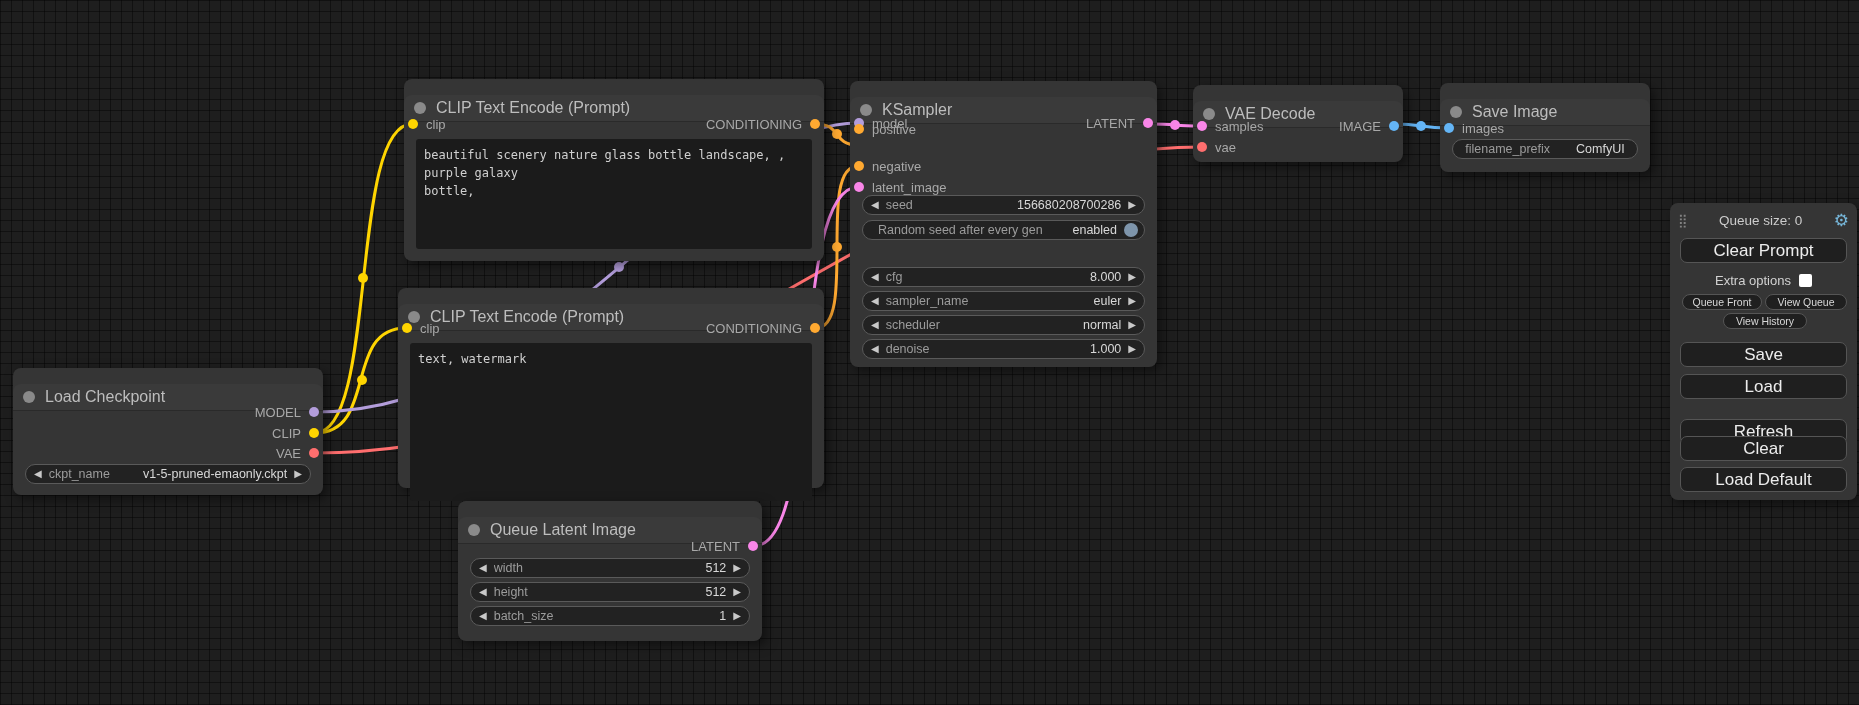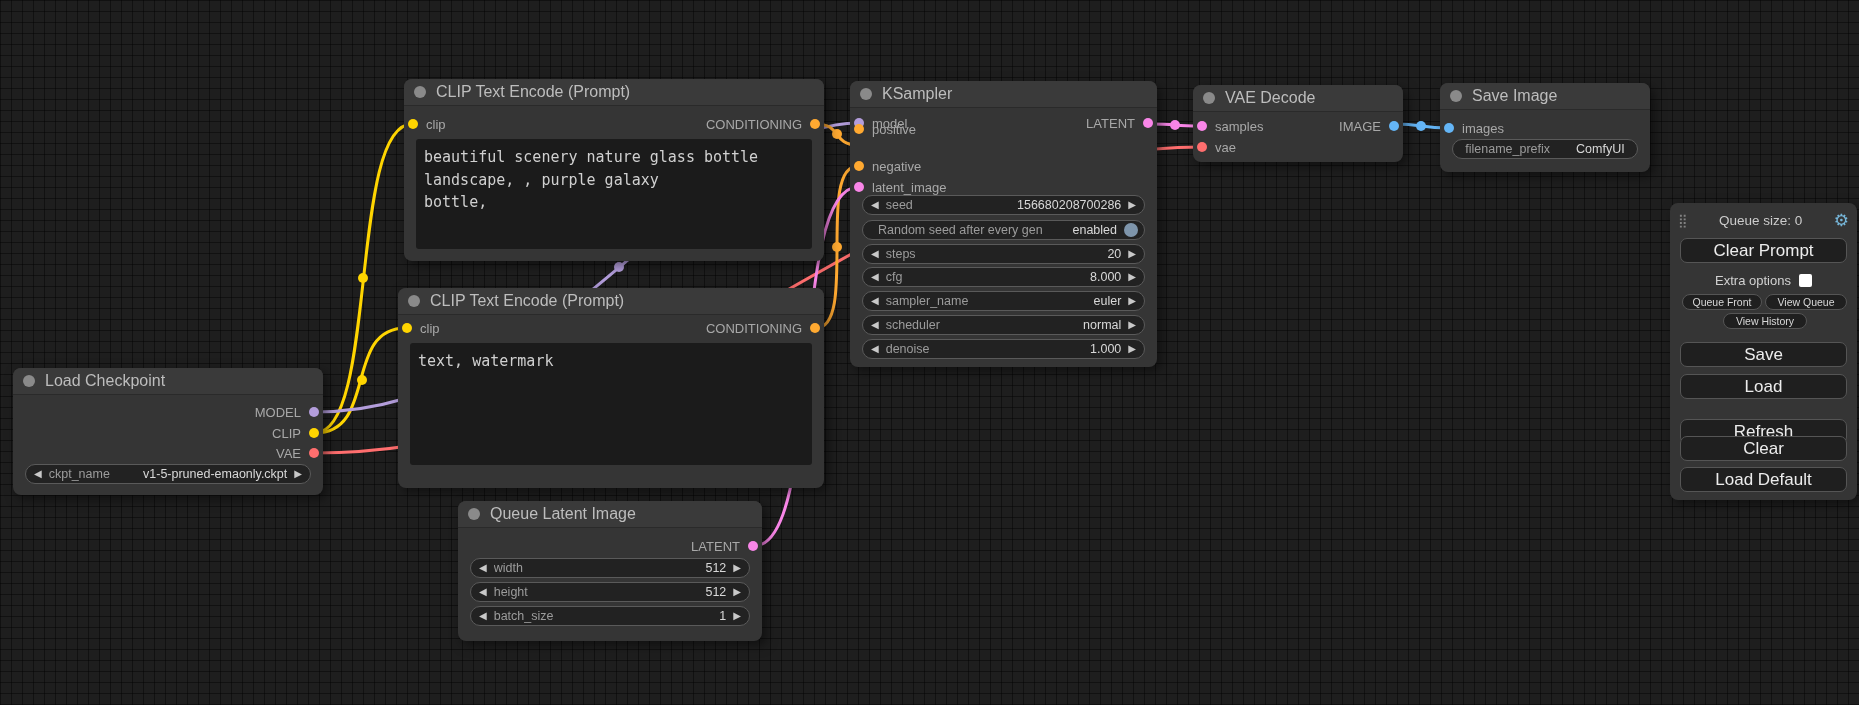--- a/index.html
+++ b/index.html
@@ -10,21 +10,21 @@
       linear-gradient(rgba(0,0,0,.42) 1px, transparent 1px),
       linear-gradient(90deg, rgba(0,0,0,.42) 1px, transparent 1px);
     background-size:11px 11px;
     font-family:"Liberation Sans",sans-serif;
   }
   .wires{position:absolute;left:0;top:0;z-index:1;}
   .wires path{fill:none;stroke-width:3;stroke-linecap:round;}
 
   .node{position:absolute;z-index:2;background:#353535;border-radius:8px;
         box-shadow:4px 4px 12px rgba(0,0,0,.5);}
-  .titlebar{position:absolute;left:0;right:0;top:0;height:27px;background:#3a3a3a;
+  .titlebar{position:absolute;left:0;right:0;top:16px;height:27px;background:#3a3a3a;
         border-radius:8px 8px 0 0;border-bottom:1px solid #2a2a2a;
         display:flex;align-items:center;gap:10px;padding-left:10px;
         color:#bdbdbd;font-size:16px;box-sizing:border-box;}
   .tdot{width:12px;height:12px;border-radius:50%;flex:none;}
   .slot{position:absolute;height:20px;display:flex;align-items:center;gap:8px;
         font-size:13px;color:#a8a8a8;white-space:nowrap;}
   .slot.in{left:4px;}
   .slot.out{right:4px;flex-direction:row-reverse;}
   .pdot{width:10px;height:10px;border-radius:50%;flex:none;}
   .widget{position:absolute;left:12px;right:12px;height:20px;background:#222;
@@ -34,21 +34,21 @@
   .w-label{color:#9c9c9c;margin-left:7px;overflow:hidden;}
   .w-value{margin-left:auto;color:#d8d8d8;margin-right:7px;}
   .arrow{color:#c8c8c8;font-size:10px;line-height:1;flex:none;}
   .arrow.l::before{content:"\25C0";}
   .arrow.r::before{content:"\25B6";}
   .toggle-circle{width:14px;height:14px;border-radius:50%;flex:none;margin-right:-2px;}
   .widget.center{justify-content:center;gap:26px;padding:0 10px;}
   .widget.center .w-label{margin:0;}
   .widget.center .w-value{margin:0;}
   .prompt{position:absolute;left:12px;right:12px;background:#1b1b1b;border-radius:3px;
-        padding:7px 8px;font-family:"DejaVu Sans Mono",monospace;font-size:15px;
+        padding:7px 8px;font-family:"DejaVu Sans Mono",monospace;font-size:12px;
         line-height:1.5;color:#d0d0d0;white-space:pre-wrap;box-sizing:border-box;}
 
   .qpanel{position:absolute;left:1670px;top:203px;width:187px;height:297px;z-index:3;
         background:#353535;border-radius:8px;box-shadow:4px 4px 12px rgba(0,0,0,.5);}
   .qheader{position:absolute;top:7px;left:8px;right:8px;height:20px;
         display:flex;align-items:center;color:#cccccc;font-size:13.5px;}
   .qhandle{color:#828282;font-size:13px;cursor:grab;}
   .qtitle{flex:1;text-align:center;}
   .qgear{font-size:17px;line-height:1;cursor:pointer;}
   .qbtn{position:absolute;left:10px;width:167px;height:25px;background:#1f1f1f;
@@ -133,21 +133,21 @@
       <span>CLIP Text Encode (Prompt)</span>
     </div>
     <div class="slot in" style="top:30px;">
       <span class="pdot" style="background-color: rgb(255, 213, 0);"></span>
       <span>clip</span>
     </div>
     <div class="slot out" style="top:30px;">
       <span class="pdot" style="background-color: rgb(255, 169, 49);"></span>
       <span>CONDITIONING</span>
     </div>
-    <div class="prompt" style="top:55px;height:122px;">text, watermark</div>
+    <div class="prompt" style="top:55px;height:158px;">text, watermark</div>
   </div>
 
   <div class="node" style="left:850px;top:81px;width:307px;height:286px;">
     <div class="titlebar">
       <span class="tdot" style="background-color: rgb(138, 138, 138);"></span>
       <span>KSampler</span>
     </div>
     <div class="slot in" style="top:32px;">
       <span class="pdot" style="background-color: rgb(179, 157, 219);"></span>
       <span>model</span>
@@ -171,26 +171,20 @@
     <div class="widget" style="top:114px;">
       <span class="arrow l"></span>
       <span class="w-label">seed</span>
       <span class="w-value">156680208700286</span>
       <span class="arrow r"></span>
     </div>
     <div class="widget" style="top:139px;">
       <span class="w-label">Random seed after every gen</span>
       <span class="w-value">enabled</span>
       <span class="toggle-circle" style="background-color: rgb(126, 149, 171);"></span>
-    </div>
-    <div class="widget" style="top:163px;">
-      <span class="arrow l"></span>
-      <span class="w-label">steps</span>
-      <span class="w-value">20</span>
-      <span class="arrow r"></span>
     </div>
     <div class="widget" style="top:186px;">
       <span class="arrow l"></span>
       <span class="w-label">cfg</span>
       <span class="w-value">8.000</span>
       <span class="arrow r"></span>
     </div>
     <div class="widget" style="top:210px;">
       <span class="arrow l"></span>
       <span class="w-label">sampler_name</span>

